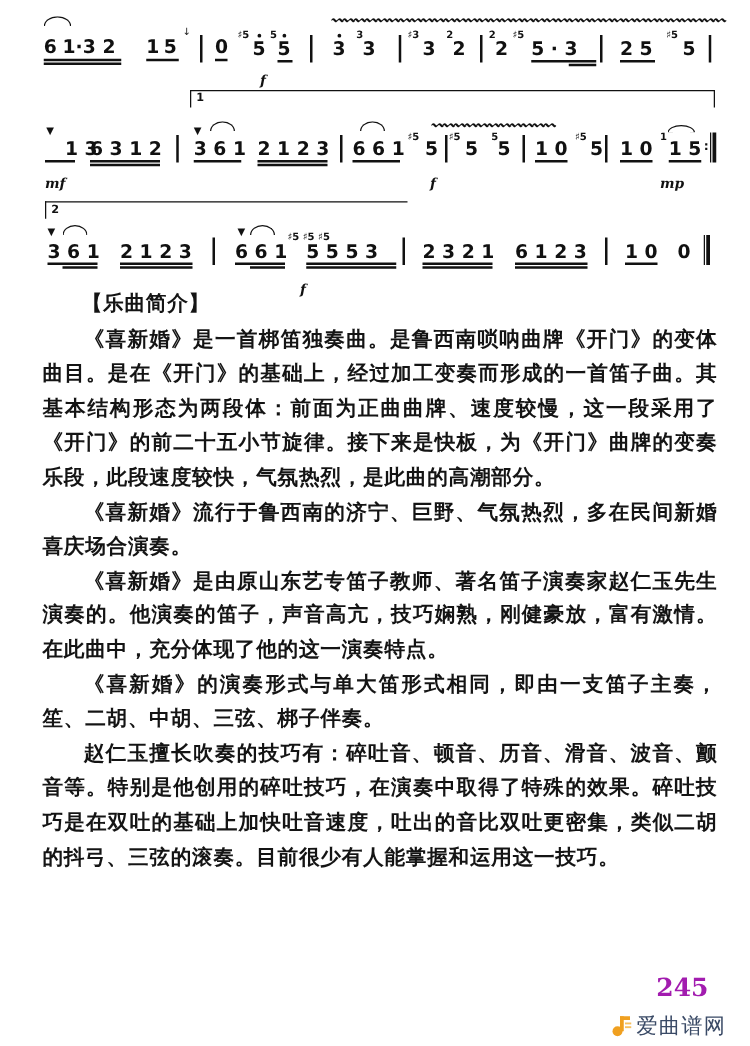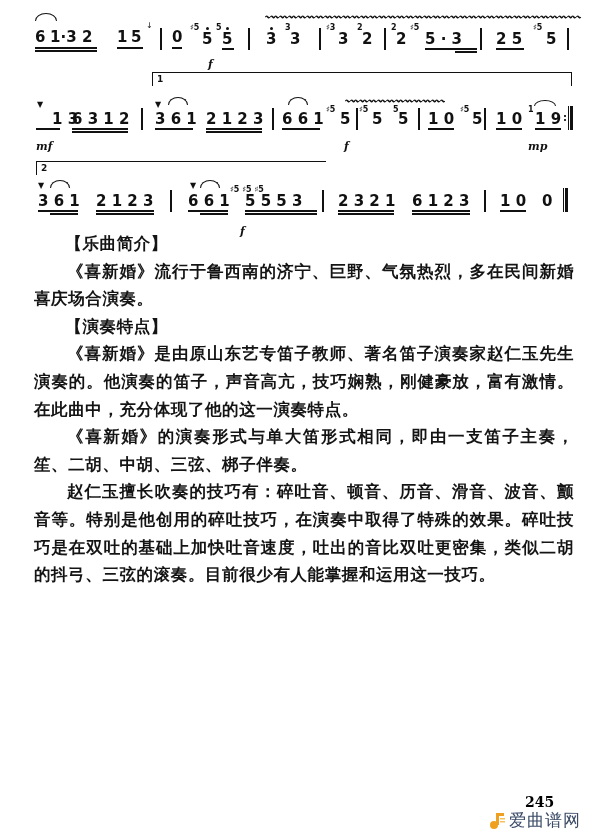--- a/index.html
+++ b/index.html
@@ -17,23 +17,23 @@
   .dyn { position: absolute; font-family: "DejaVu Serif", serif; font-style: italic; font-weight: bold; font-size: 11px; }
   .volta { position: absolute; border-top: 1.5px solid #111; border-left: 1.5px solid #111; height: 14px; }
   .volta.right-end { border-right: 1.5px solid #111; }
   .volta-num { position: absolute; font-size: 9px; font-weight: bold; top: 1px; left: 4px; }
   .trill { position: absolute; height: 6px; overflow: hidden; font-size: 10px; line-height: 6px; letter-spacing: -1px; color: #111; }
   .accent { position: absolute; font-size: 8px; line-height: 8px; }
 
   .text-block { position: absolute; left: 34px; top: 230px; width: 540px; font-family: "DejaVu Sans", sans-serif; font-weight: bold; font-size: 16.5px; line-height: 27.6px; color: #141414; letter-spacing: 0.6px; }
   .text-block p { text-align: justify; }
   .text-block .indent { text-indent: 2em; }
-  .section-heading { padding-left: 1.9em; }
-
-  .page-number { position: absolute; left: 525px; top: 794px; font-family: "DejaVu Serif", serif; font-size: 14px; font-weight: bold; color: #000000; }
+  .section-heading { padding-left: 1.9em; font-family: Liberation Mono, monospace; }
+
+  .page-number { position: absolute; left: 525px; top: 778px; font-family: "DejaVu Serif", serif; font-size: 20px; font-weight: bold; color: #a21caf; }
   .watermark { position: absolute; left: 488px; top: 809px; display: flex; align-items: center; gap: 3px; }
   .watermark-logo { width: 18px; height: 18px; position: relative; }
   .watermark-text { font-family: "DejaVu Sans", sans-serif; font-size: 17px; color: #3a4a66; letter-spacing: 1px; }
 </style>
 </head>
 <body>
 
 <div class="score">
 
   <div>
@@ -129,21 +129,21 @@
     <span class="n" style="left:428px;top:112px;">1 0</span>
     <div class="ul" style="left:428px;top:128px;width:26px;"></div>
     <span class="grace" style="left:460px;top:106px;">♯5</span>
     <span class="n" style="left:472px;top:112px;">5</span>
     <div class="bar" style="left:484px;top:108px;"></div>
 
     <span class="n" style="left:496px;top:112px;">1 0</span>
     <div class="ul" style="left:496px;top:128px;width:26px;"></div>
     <span class="grace" style="left:528px;top:106px;">1</span>
     <div class="slur" style="left:534px;top:100px;width:22px;height:6px;"></div>
-    <span class="n" style="left:535px;top:112px;">1 9</span>
+    <span class="n" style="left:535px;top:112px;">1 5</span>
     <div class="ul" style="left:535px;top:128px;width:26px;"></div>
     <span class="n" style="left:563px;top:110px;font-size:10px;">:</span>
     <div class="bar-double" style="left:568px;top:106px;"></div>
 
     <span class="dyn" style="left:36px;top:140px;">mf</span>
     <span class="dyn" style="left:344px;top:140px;">f</span>
     <span class="dyn" style="left:528px;top:140px;">mp</span>
   </div>
 
   <div class="volta" style="left:36px;top:161px;width:290px;border-left-width:1.5px;">
@@ -184,22 +184,22 @@
     <div class="ul" style="left:500px;top:210px;width:26px;"></div>
     <span class="n" style="left:542px;top:194px;">0</span>
     <div class="bar-double" style="left:563px;top:188px;"></div>
 
     <span class="dyn" style="left:240px;top:225px;">f</span>
   </div>
 </div>
 
 <div class="text-block">
   <p class="section-heading">【乐曲简介】</p>
+  <p class="indent">《喜新婚》是一首梆笛独奏曲。是鲁西南唢呐曲牌《开门》的变体曲目。是在《开门》的基础上，经过加工变奏而形成的一首笛子曲。其基本结构形态为两段体：前面为正曲曲牌、速度较慢，这一段采用了《开门》的前二十五小节旋律。接下来是快板，为《开门》曲牌的变奏乐段，此段速度较快，气氛热烈，是此曲的高潮部分。</p>
   <p class="indent">《喜新婚》流行于鲁西南的济宁、巨野、气氛热烈，多在民间新婚喜庆场合演奏。</p>
-  <p class="section-heading">【演奏特点】</p>
   <p class="indent">《喜新婚》是由原山东艺专笛子教师、著名笛子演奏家赵仁玉先生演奏的。他演奏的笛子，声音高亢，技巧娴熟，刚健豪放，富有激情。在此曲中，充分体现了他的这一演奏特点。</p>
   <p class="indent">《喜新婚》的演奏形式与单大笛形式相同，即由一支笛子主奏，笙、二胡、中胡、三弦、梆子伴奏。</p>
   <p class="indent">赵仁玉擅长吹奏的技巧有：碎吐音、顿音、历音、滑音、波音、颤音等。特别是他创用的碎吐技巧，在演奏中取得了特殊的效果。碎吐技巧是在双吐的基础上加快吐音速度，吐出的音比双吐更密集，类似二胡的抖弓、三弦的滚奏。目前很少有人能掌握和运用这一技巧。</p>
 </div>
 
 <div class="page-number">245</div>
 
 <div class="watermark">
   <span class="watermark-logo">
     <svg width="18" height="18" viewBox="0 0 18 18">

